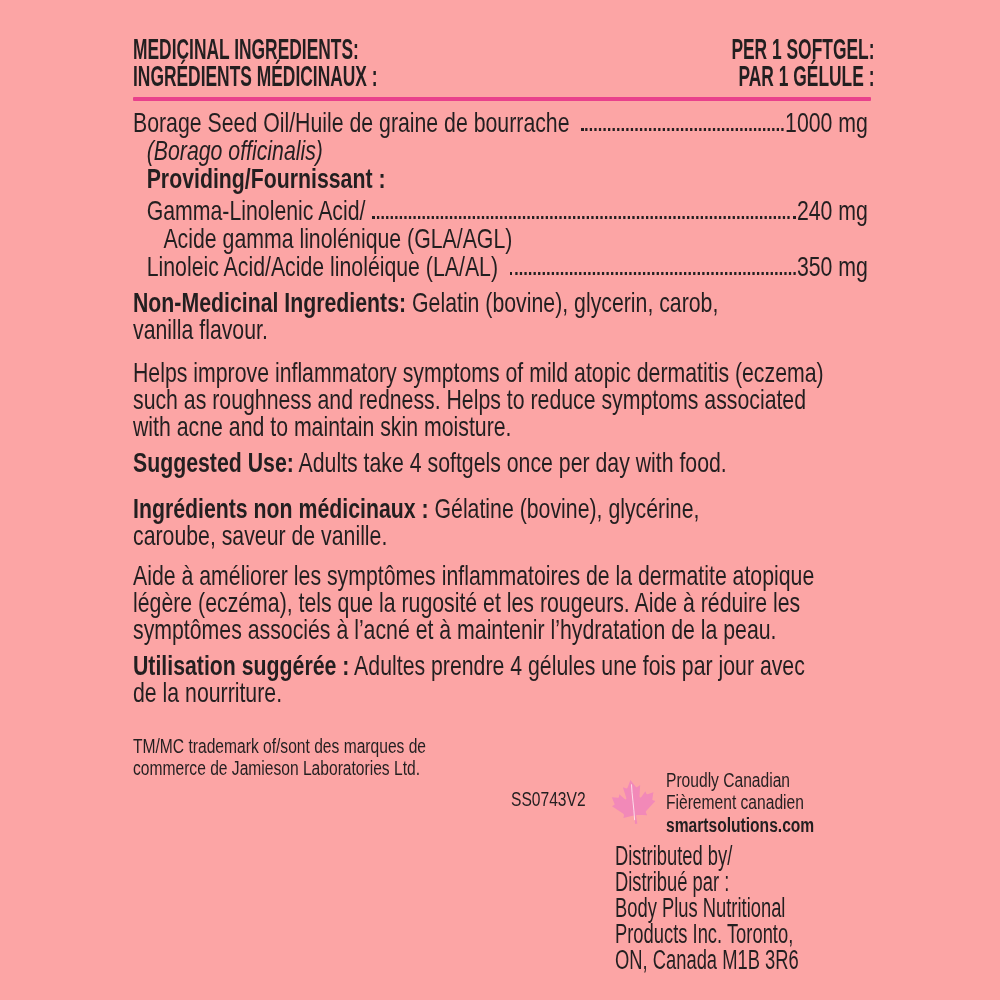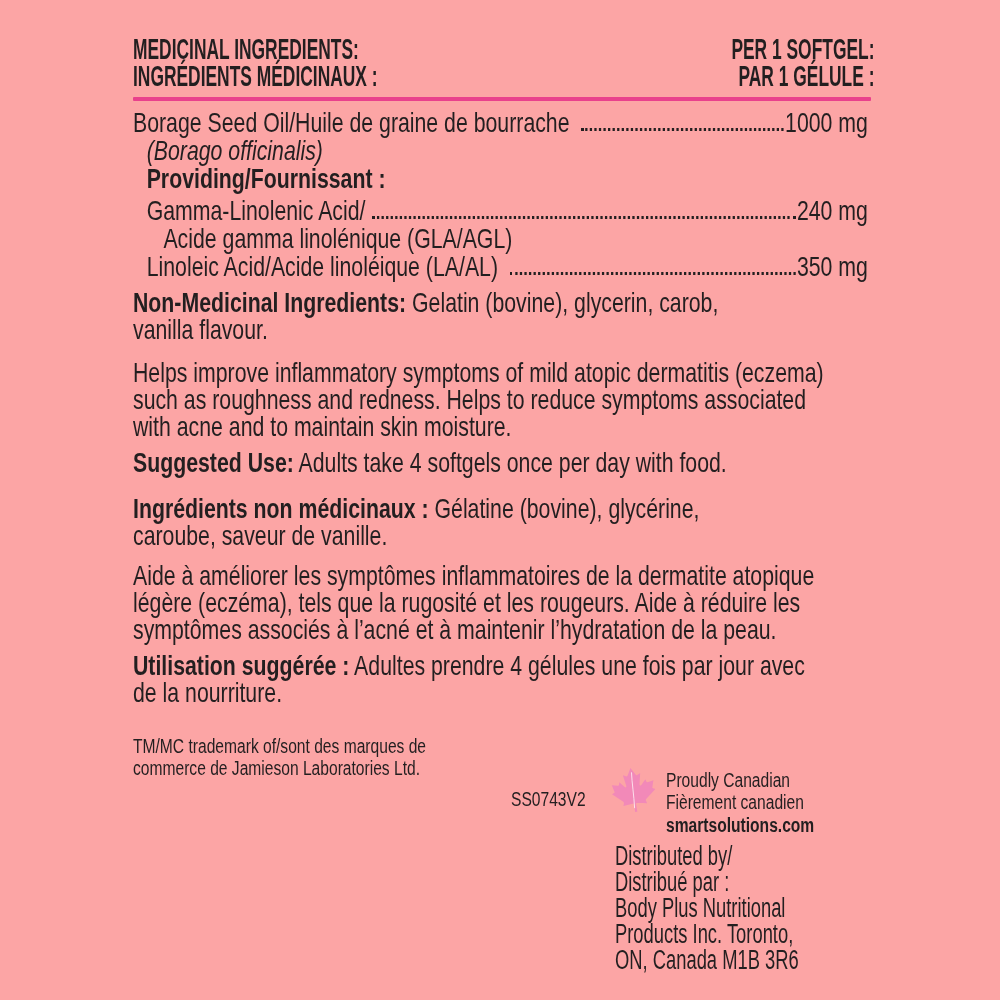--- a/index.html
+++ b/index.html
@@ -53,21 +53,21 @@
     font-size:20px;line-height:22px;white-space:pre-line;
     transform:scaleX(0.78);transform-origin:left top;
   }
   .sscode{
     position:absolute;left:511px;top:788px;
     font-size:20px;line-height:22px;white-space:nowrap;
     transform:scaleX(0.78);transform-origin:left top;
   }
   .canadian{
     position:absolute;left:609px;top:766px;
-    display:flex;align-items:flex-start;
+    display:flex;align-items:center;
   }
   .leaf{width:48px;height:46px;flex:0 0 auto;}
   .can-text{
     margin-left:9px;margin-top:3px;
     font-size:20px;line-height:22.4px;white-space:nowrap;
     transform:scaleX(0.78);transform-origin:left top;
   }
   .dist{
     position:absolute;left:615px;top:843px;
     font-size:27px;line-height:26px;white-space:pre-line;

